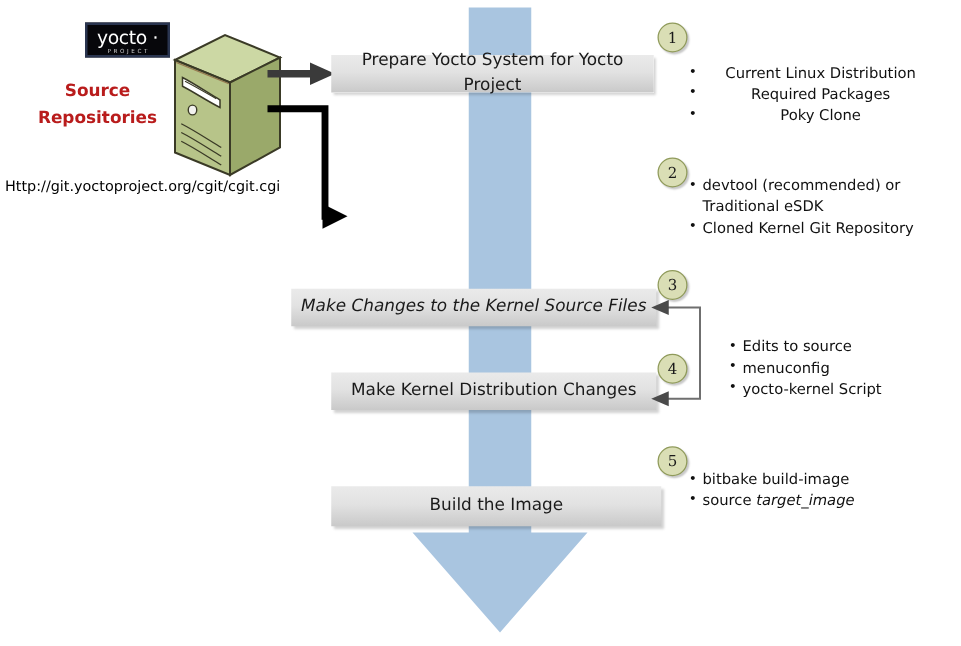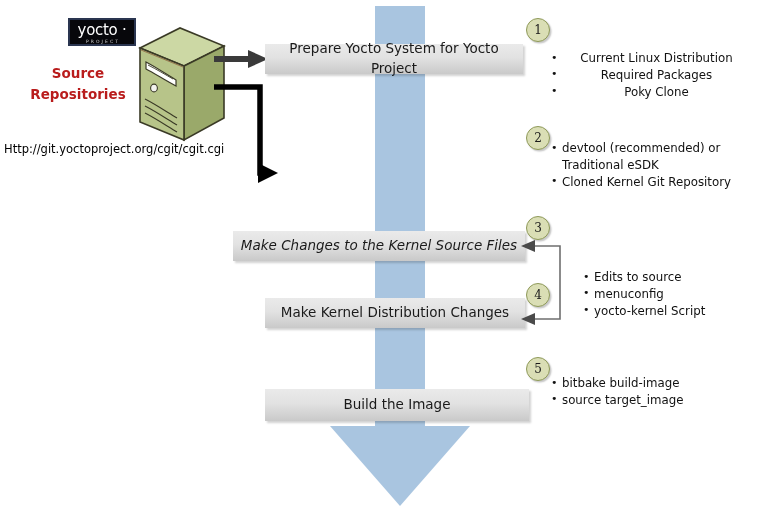--- a/index.html
+++ b/index.html
@@ -145,21 +145,21 @@
     white-space: nowrap;
   }
   .note-list li.wrap { white-space: normal; }
   .note-list li::before {
     content: "\2022";
     position: absolute;
     left: 0;
     top: -0.5px;
     font-size: 11px;
   }
-  .note-list li .ital { }
+  .note-list li .ital { font-style: italic; }
   #notes-1 { left: 551px; top: 50px;  width: 200px; text-align: center; }
   #notes-2 { left: 551px; top: 140px; width: 178px; }
   #notes-3 { left: 583px; top: 257px; width: 150px; margin-top: 12px; }
   #notes-5 { left: 551px; top: 375px; width: 190px; }
 
   
   .conn-svg {
     position: absolute;
     overflow: visible;
   }

